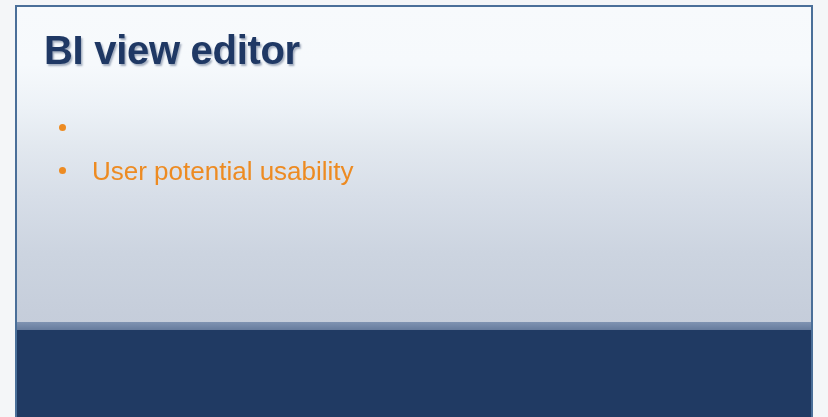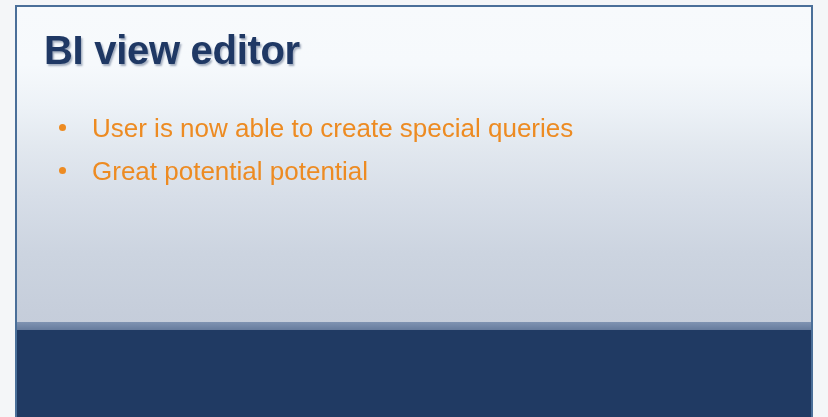--- a/index.html
+++ b/index.html
@@ -121,24 +121,23 @@
 <div id="slide-frame">
   <div id="slide-canvas"></div>
 
   <div id="title-block">
     <h1 id="slide-title">BI view editor</h1>
   </div>
 
   <ul id="bullet-list">
     <li class="bullet-item">
       <span class="bullet-marker"></span>
-      <span class="bullet-text">User is now able to create special queries</span>
     </li>
     <li class="bullet-item">
       <span class="bullet-marker"></span>
-      <span class="bullet-text">Great potential potential</span>
+      <span class="bullet-text">User potential usability</span>
     </li>
   </ul>
 
   <div id="footer-band">
     <div id="footer-band-core"></div>
   </div>
 </div>
 
 </body></html>

